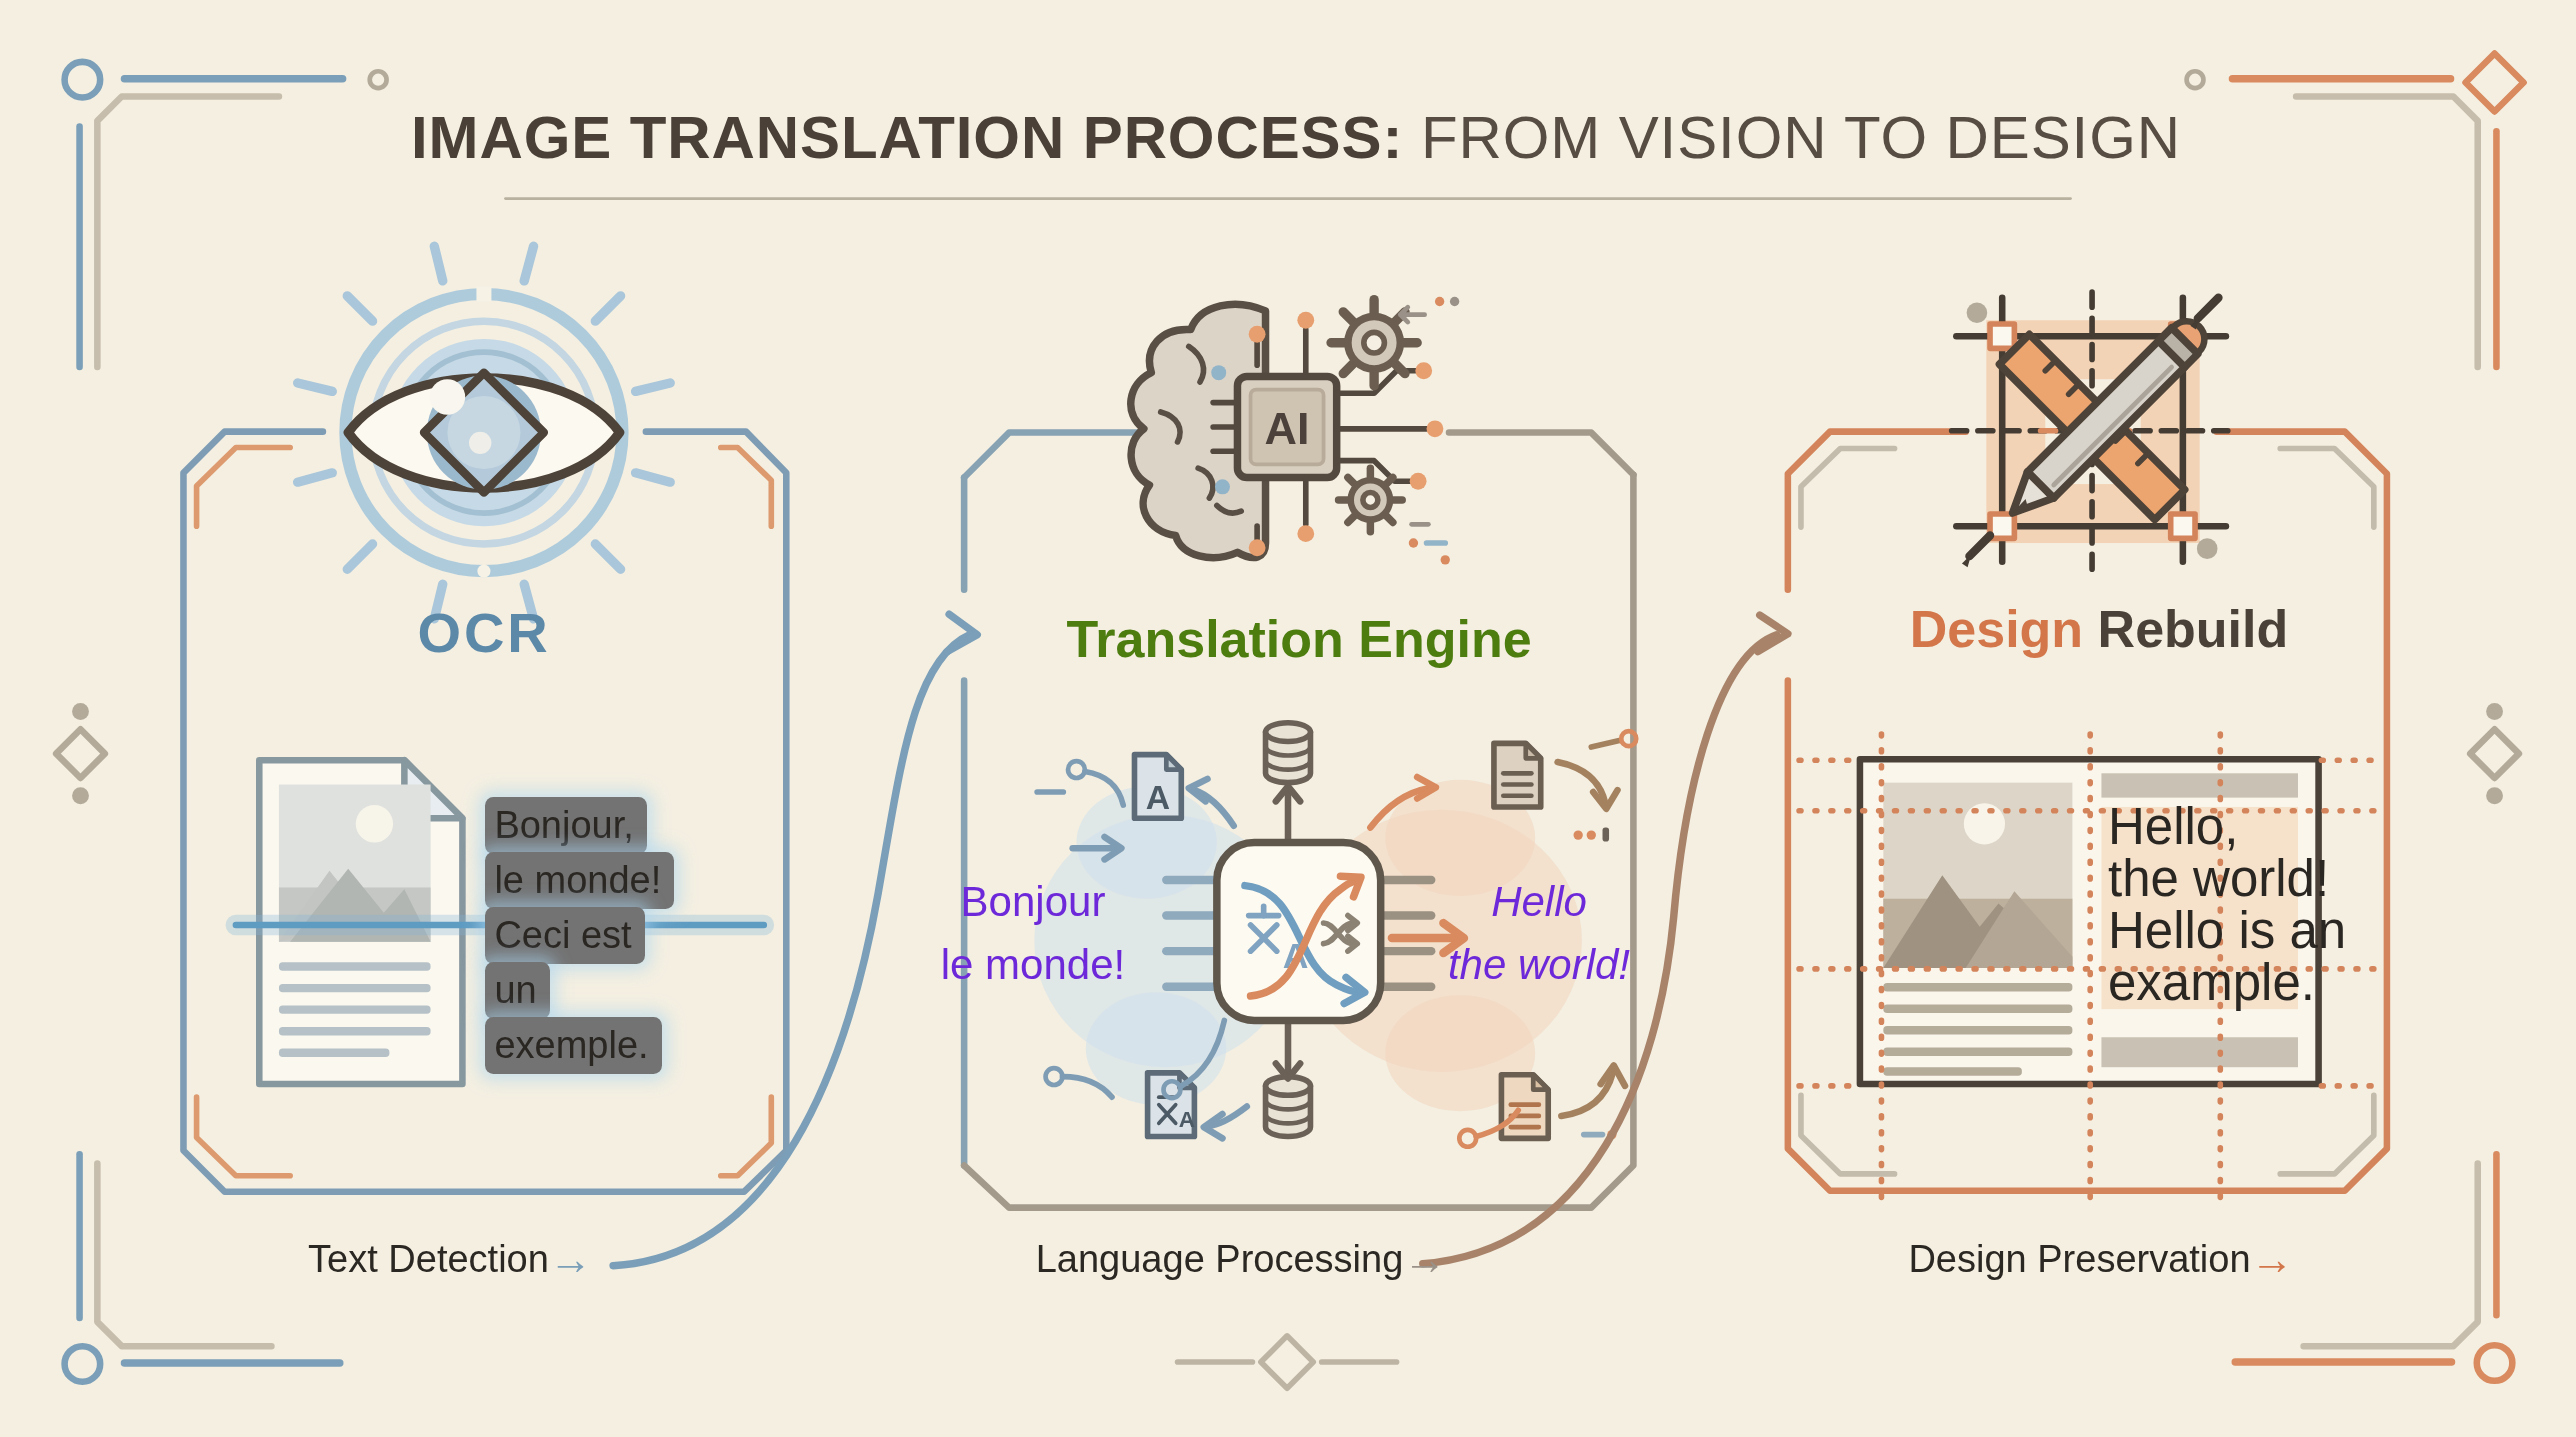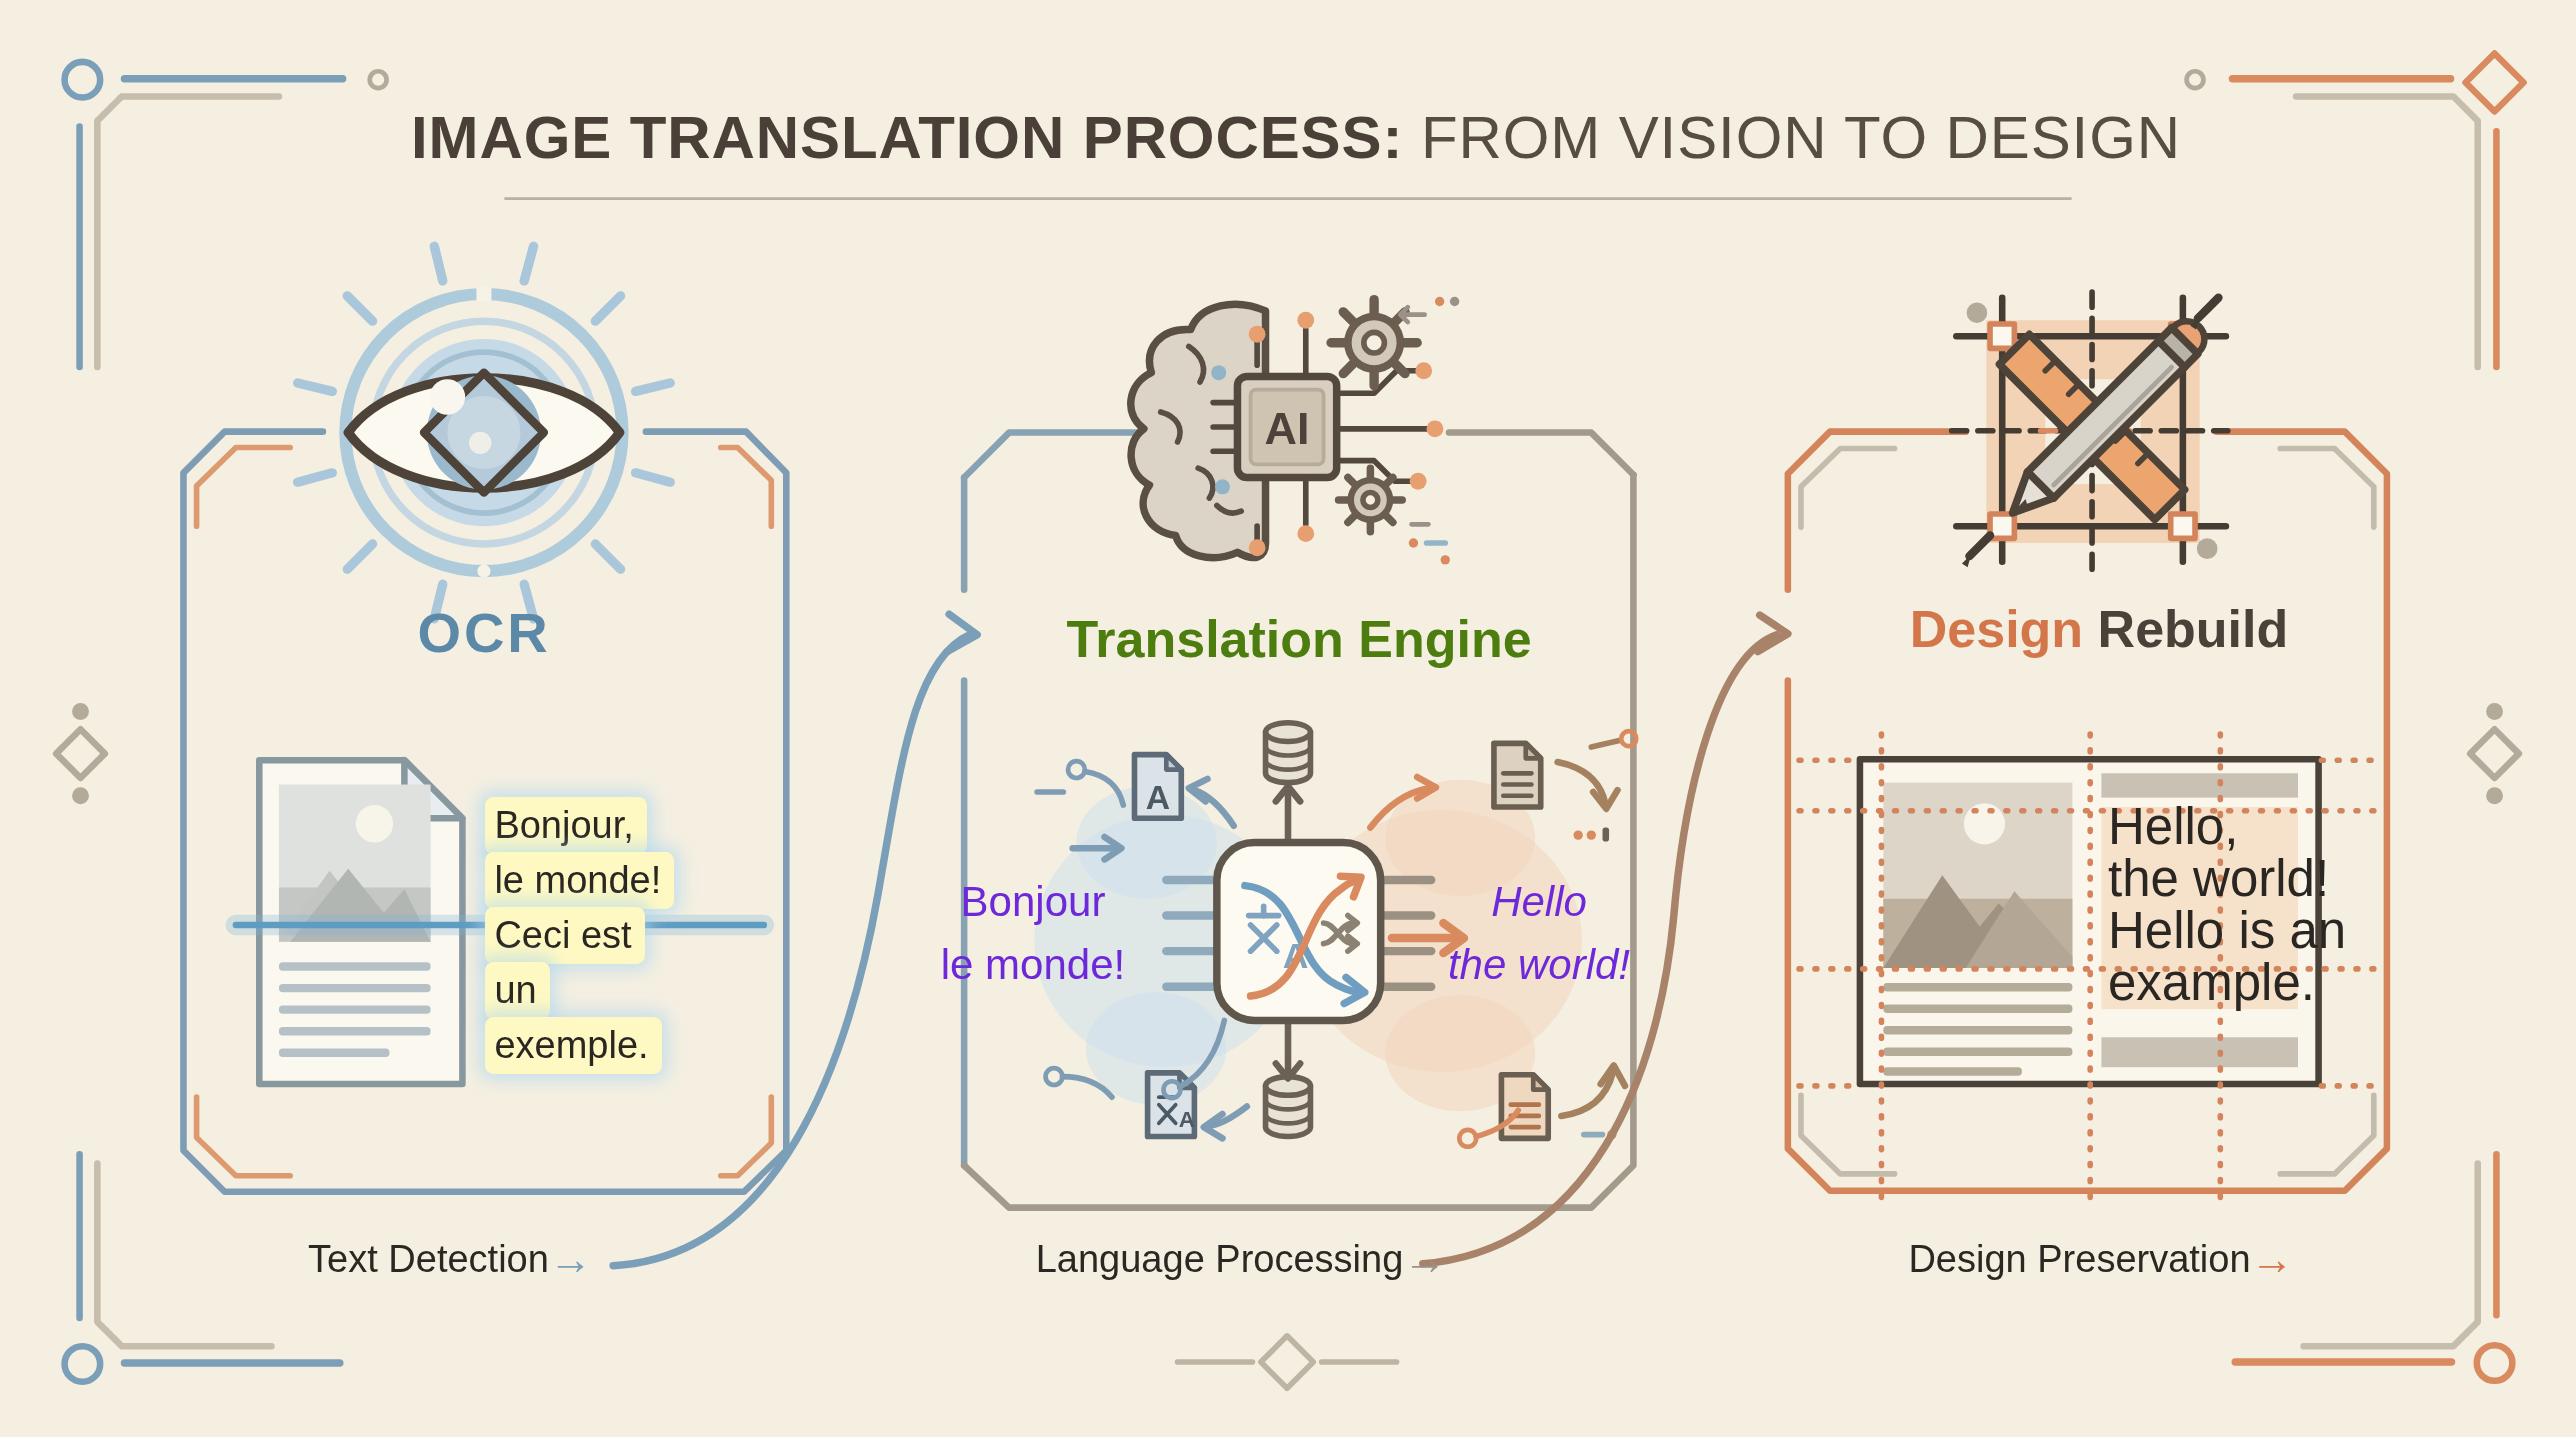--- a/index.html
+++ b/index.html
@@ -10,21 +10,21 @@
   .title{left:0;top:103px;width:2576px;text-align:center;font-size:60px;letter-spacing:0.9px;color:#4a4037;white-space:nowrap;padding-left:8px;}
   .title .t-bold{font-weight:700;}
   .title .t-light{font-weight:400;color:#574d42;}
   .stage-label{font-weight:700;white-space:nowrap;transform:translateX(-50%);}
   .ocr-label{left:484px;top:600px;font-size:56px;color:#5d89a9;letter-spacing:2.8px;}
   .engine-label{left:1299px;top:597px;font-size:52px;color:#4d7c0f;margin-top:12px;}
   .rebuild-label{left:2099px;top:599px;font-size:52px;color:#4a4138;}
   .rebuild-label .accent{color:#d3764a;}
   .hl-block{left:485px;top:797px;display:flex;flex-direction:column;align-items:flex-start;}
   .hl-line{display:block;height:55px;line-height:50px;margin-bottom:0;}
-  .hl-line span{display:inline-block;font-size:38px;color:#2a2622;background:#fef9c3;border-radius:8.4px;
+  .hl-line span{display:inline-block;font-size:38px;color:#2a2622;background:#737373;border-radius:8.4px;
     padding:2.8px 13px 4.7px 9.4px;box-shadow:0 0 15px 6.6px rgba(170,214,240,.55);}
   .engine-text{width:262px;text-align:center;font-size:42px;color:#6d28d9;line-height:63px;transform:translateX(-50%);white-space:nowrap;}
   .src-text{left:1033px;top:870px;}
   .tgt-text{left:1539px;top:870px;font-style:italic;}
   .rebuild-text{left:2108px;top:801px;font-size:51px;color:#2a2622;line-height:52px;}
   .caption{top:1231px;height:56px;display:flex;align-items:center;gap:0;font-size:38px;color:#2b2722;
     transform:translateX(-50%);white-space:nowrap;}
   .caption .arrow{font-size:43px;font-weight:400;}
   .cap-ocr{left:450px;}  .cap-ocr .arrow{color:#7b9fb8;}
   .cap-engine{left:1241px;} .cap-engine .arrow{color:#9a9288;}

